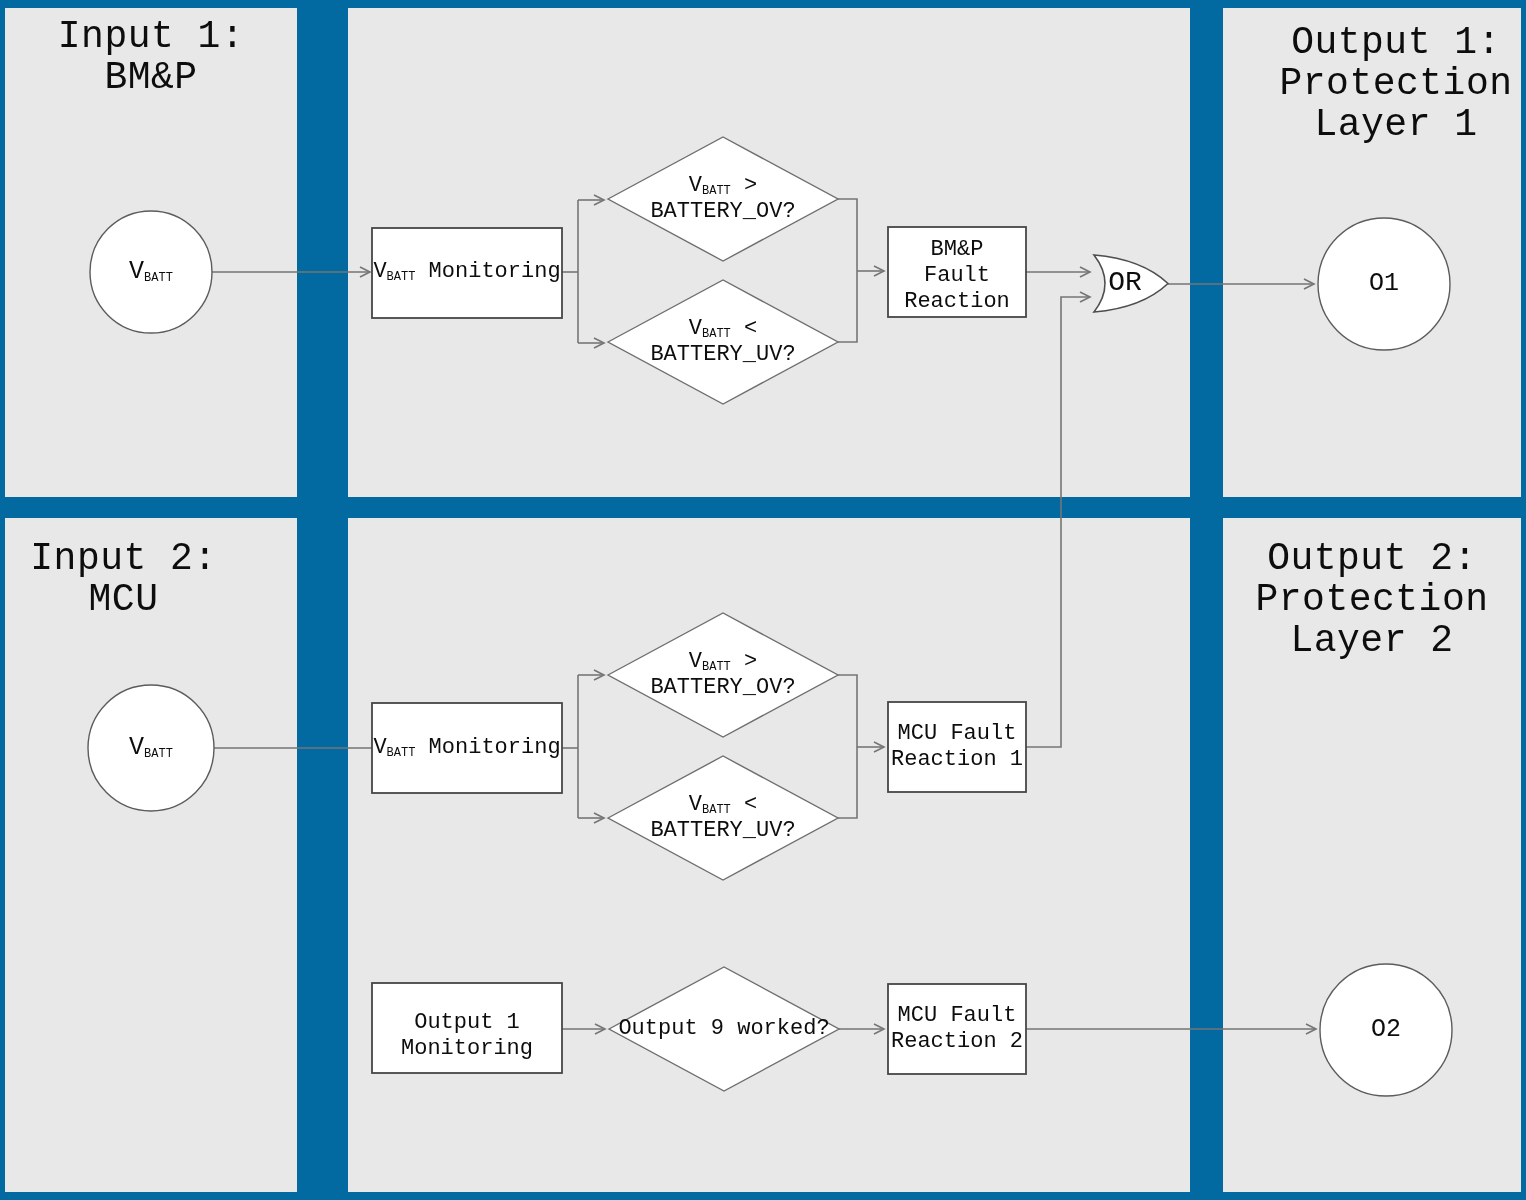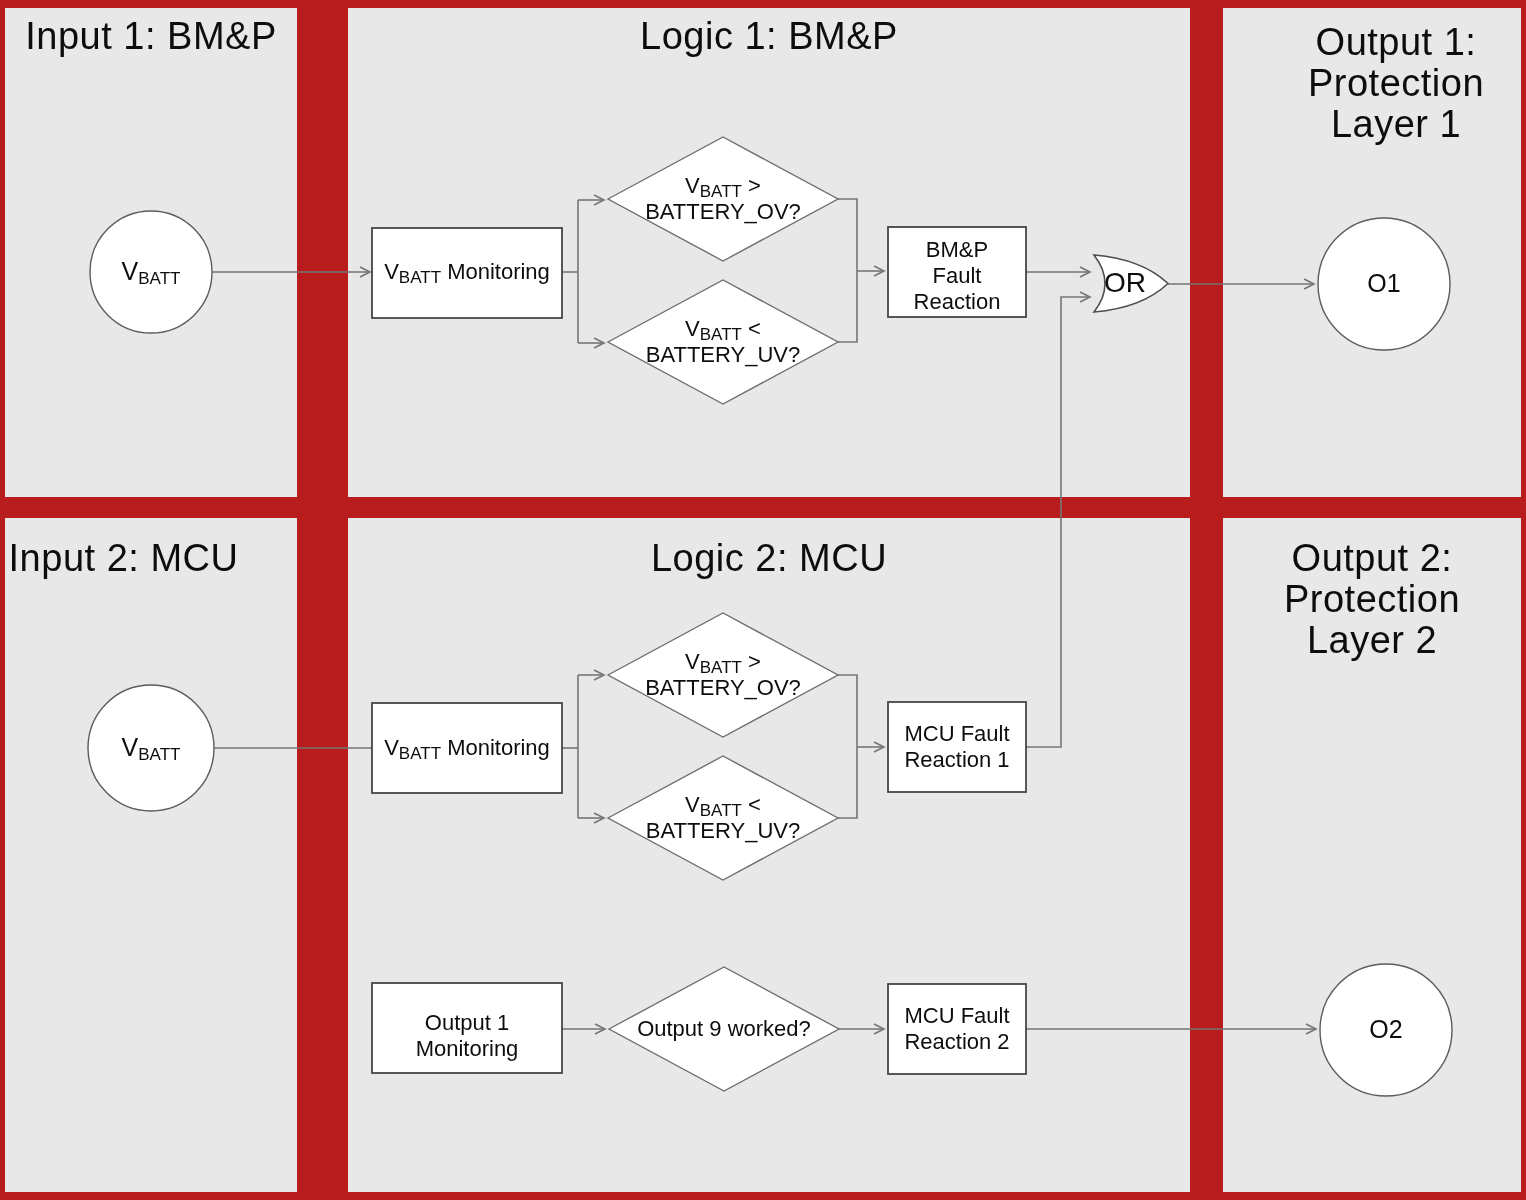--- a/index.html
+++ b/index.html
@@ -1,60 +1,58 @@
 <!DOCTYPE html>
 <html><head>
 <meta charset="utf-8">
 <style>
   html,body{margin:0;padding:0;background:#ffffff;}
   .stage{
-    position:relative;width:1526px;height:1200px;background:#b91c1c;
-    font-family:Liberation Sans, sans-serif;color:#0d0d0d;overflow:hidden;
+    position:relative;width:1526px;height:1200px;background:#0369a1;
+    font-family:Liberation Mono, monospace;color:#0d0d0d;overflow:hidden;
   }
   .panel{position:absolute;background:#e8e8e8;}
   .panel-title{
     position:absolute;text-align:center;font-size:38px;line-height:1.08;
     white-space:pre-line;color:#0d0d0d;letter-spacing:0.5px;
   }
   svg.wires{position:absolute;left:0;top:0;}
   .wire{stroke:#757575;stroke-width:1.6;fill:none;}
   .shape-box{fill:#ffffff;stroke:#464646;stroke-width:1.8;}
   .shape-diamond{fill:#ffffff;stroke:#6e6e6e;stroke-width:1.4;}
   .shape-circle{fill:#ffffff;stroke:#5c5c5c;stroke-width:1.4;}
   .shape-gate{fill:#ffffff;stroke:#4d4d4d;stroke-width:1.6;}
   .lbl{
     position:absolute;transform:translate(-50%,-50%);
     text-align:center;font-size:22px;line-height:1.18;white-space:pre-line;
     color:#0d0d0d;
   }
   .lbl sub{
-    font-size:17px;line-height:0;position:relative;top:0.22em;vertical-align:baseline;
+    font-size:12px;line-height:0;position:relative;top:0.22em;vertical-align:baseline;
   }
   .lbl.gate-lbl{font-size:28px;}
   .lbl.circle-lbl{font-size:25px;}
 </style>
 </head>
 <body>
 
 <div class="stage">
 
   <div class="panel" style="left:5px;top:8px;width:292px;height:489px;"></div>
   <div class="panel" style="left:348px;top:8px;width:842px;height:489px;"></div>
   <div class="panel" style="left:1223px;top:8px;width:298px;height:489px;"></div>
   <div class="panel" style="left:5px;top:518px;width:292px;height:674px;"></div>
   <div class="panel" style="left:348px;top:518px;width:842px;height:674px;"></div>
   <div class="panel" style="left:1223px;top:518px;width:298px;height:674px;"></div>
 
   <div class="panel-title" style="left:5px;top:16px;width:292px;">Input 1: BM&amp;P</div>
-  <div class="panel-title" style="left:348px;top:16px;width:842px;">Logic 1: BM&amp;P</div>
   <div class="panel-title" style="left:1223px;top:22px;width:346px;">Output 1:
 Protection
 Layer 1</div>
   <div class="panel-title" style="left:5px;top:538px;width:237px;">Input 2: MCU</div>
-  <div class="panel-title" style="left:348px;top:538px;width:842px;">Logic 2: MCU</div>
   <div class="panel-title" style="left:1223px;top:538px;width:298px;">Output 2:
 Protection
 Layer 2</div>
 
   <svg class="wires" width="1526" height="1200" viewBox="0 0 1526 1200">
     <defs>
       <marker id="ah" markerUnits="userSpaceOnUse" markerWidth="16" markerHeight="16" refX="13" refY="8" orient="auto">
         <path d="M3,3 L13,8 L3,13" fill="none" stroke="#757575" stroke-width="1.6"></path>
       </marker>
     </defs>

